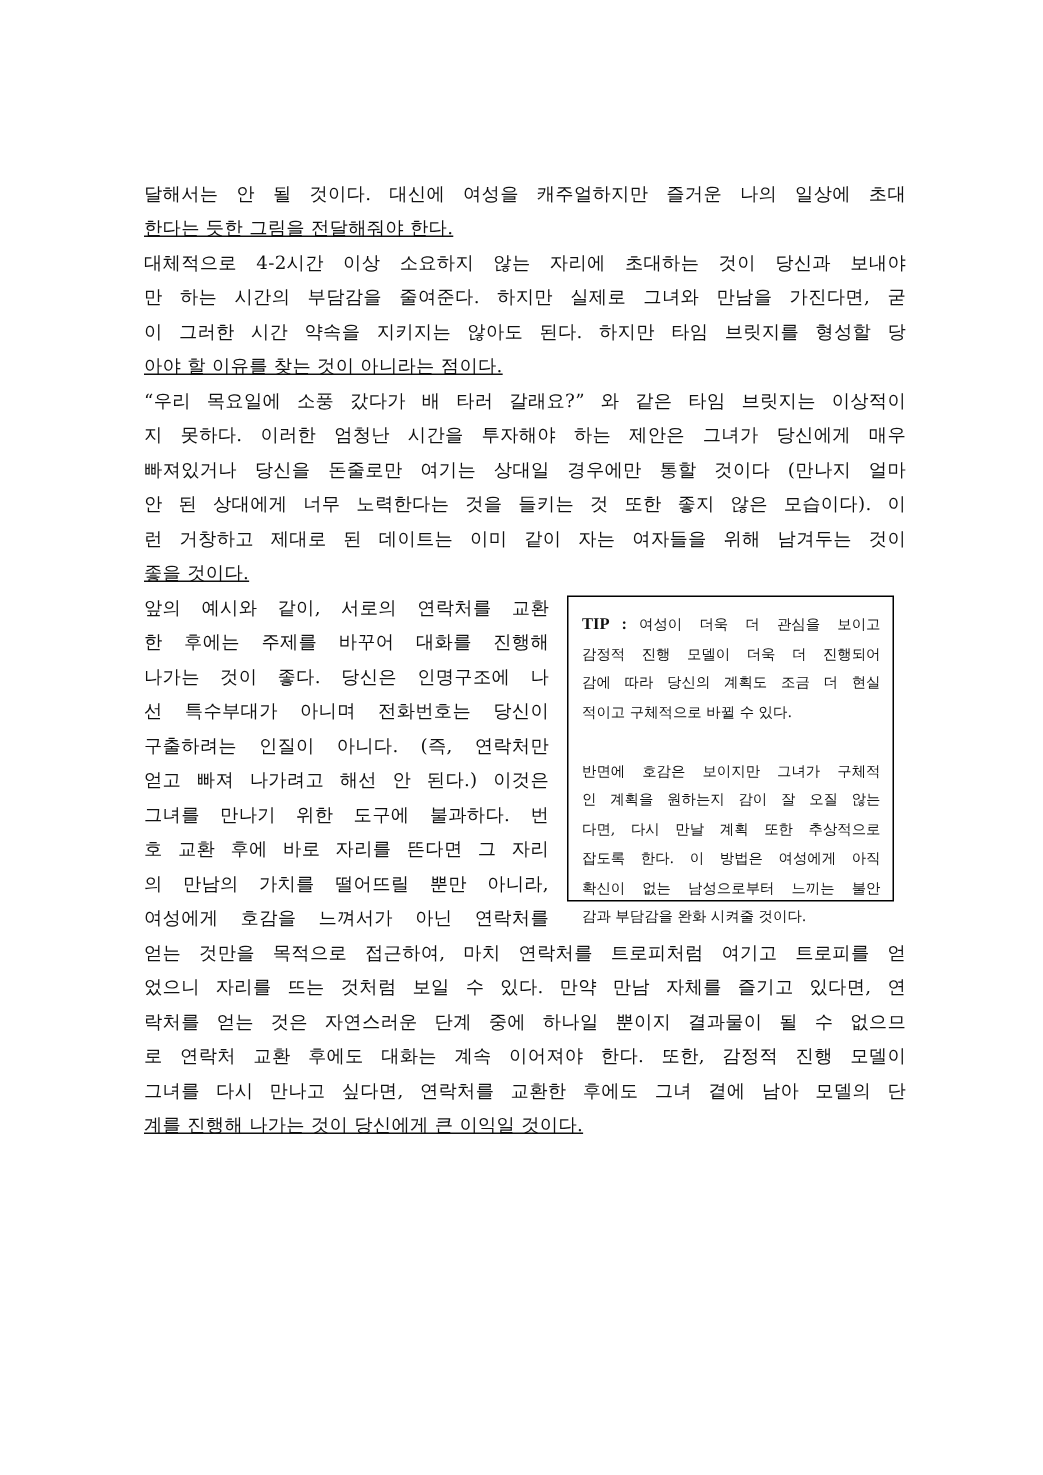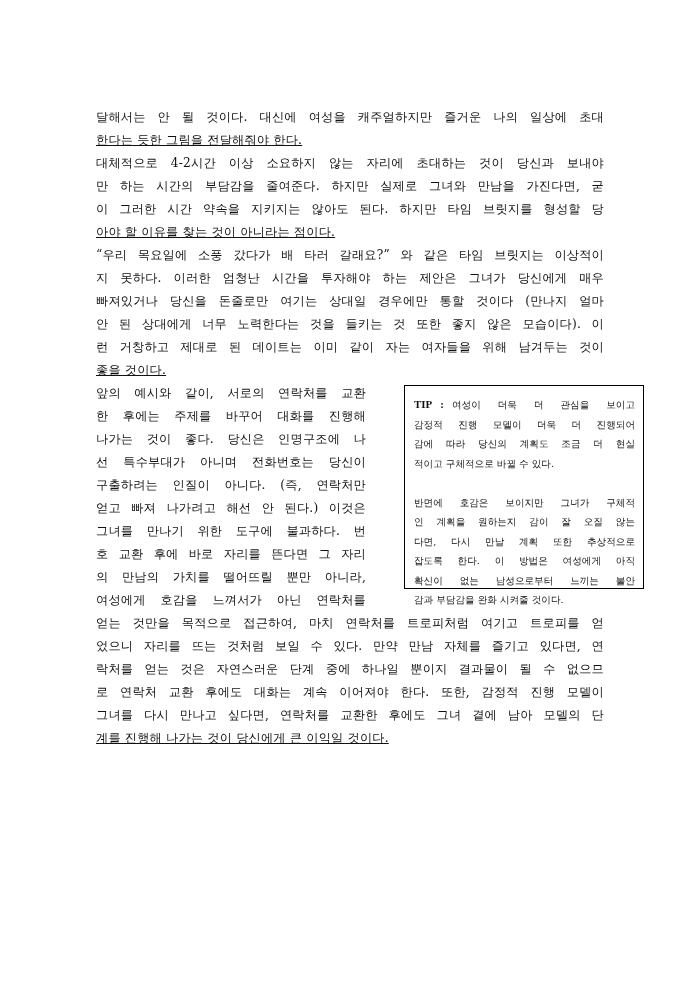--- a/index.html
+++ b/index.html
@@ -1,26 +1,26 @@
 <!DOCTYPE html>
 <html><head>
   <meta charset="utf-8">
   <style>
     html, body { margin: 0; padding: 0; background: #ffffff; }
     body { width: 695px; height: 983px; position: relative; overflow: hidden;
            font-family: "DejaVu Serif", "Liberation Serif", serif; color: #111; }
-    .page { position: absolute; left: 96px; top: 106px; width: 508px; }
+    .page { position: absolute; left: 96px; top: 118px; width: 508px; }
     .line { height: 23px; line-height: 23px; font-size: 12.2px; white-space: nowrap;
             text-align: justify; text-align-last: justify; letter-spacing: 0.2px; }
     .line.last { text-align-last: left; text-decoration: underline; }
     .line.narrow { width: 270px; }
     .wrap { position: relative; }
-    .tip { position: absolute; left: 282px; top: 3px; width: 240px; height: 204px;
+    .tip { position: absolute; left: 282px; top: 3px; width: 218px; height: 204px;
            border: 1.4px solid #000; box-sizing: border-box; padding: 9px 8px 0 9px;
-           font-size: 9.6px; margin-left: 26px; }
+           font-size: 9.6px; }
     .tip .tl { height: 19.5px; line-height: 19.5px; white-space: nowrap;
                text-align: justify; text-align-last: justify; }
     .tip .tl.last { text-align-last: left; }
     .tip .gap { height: 19.5px; }
     .tip b { font-family: "Liberation Serif", serif; font-weight: bold; font-size: 11px; margin-right: 8px; }
   </style>
 </head>
 <body>
 
 <div class="page">

